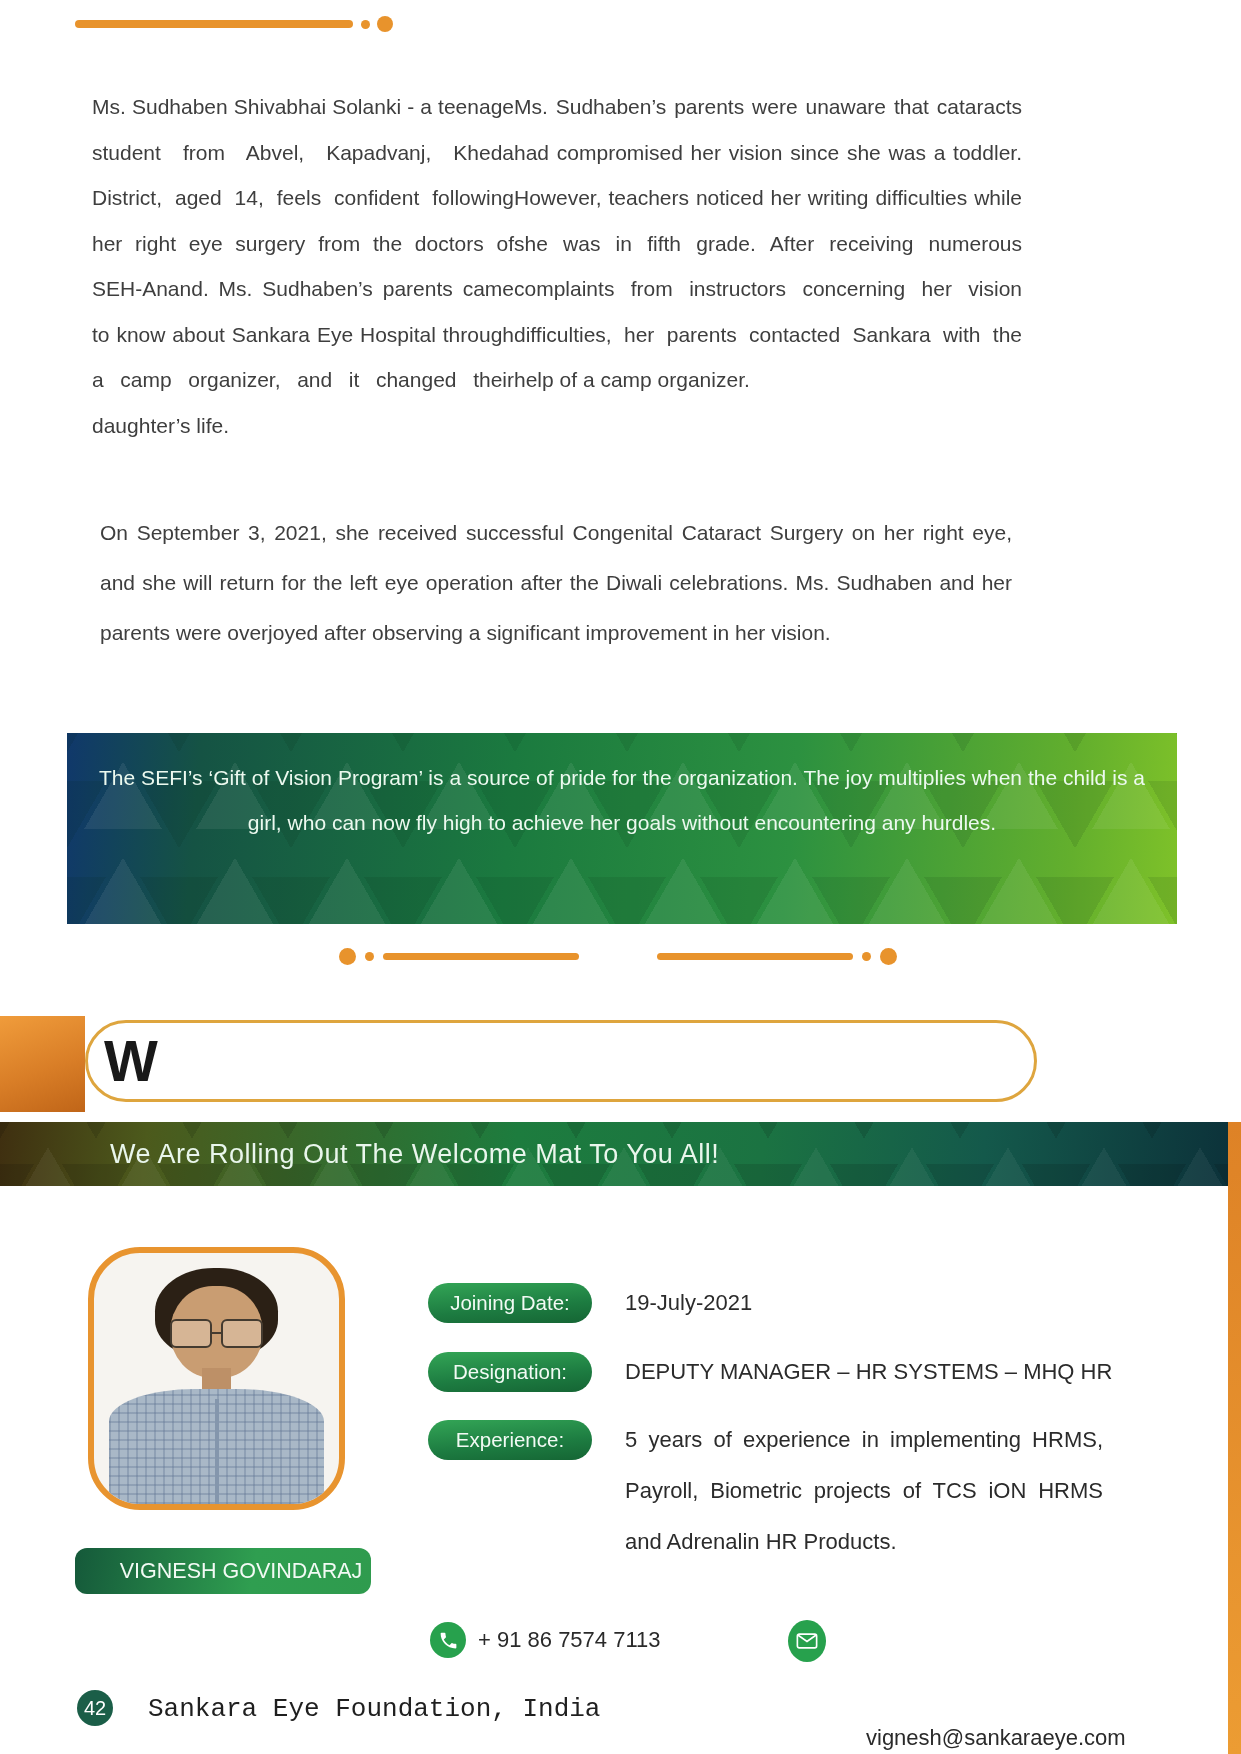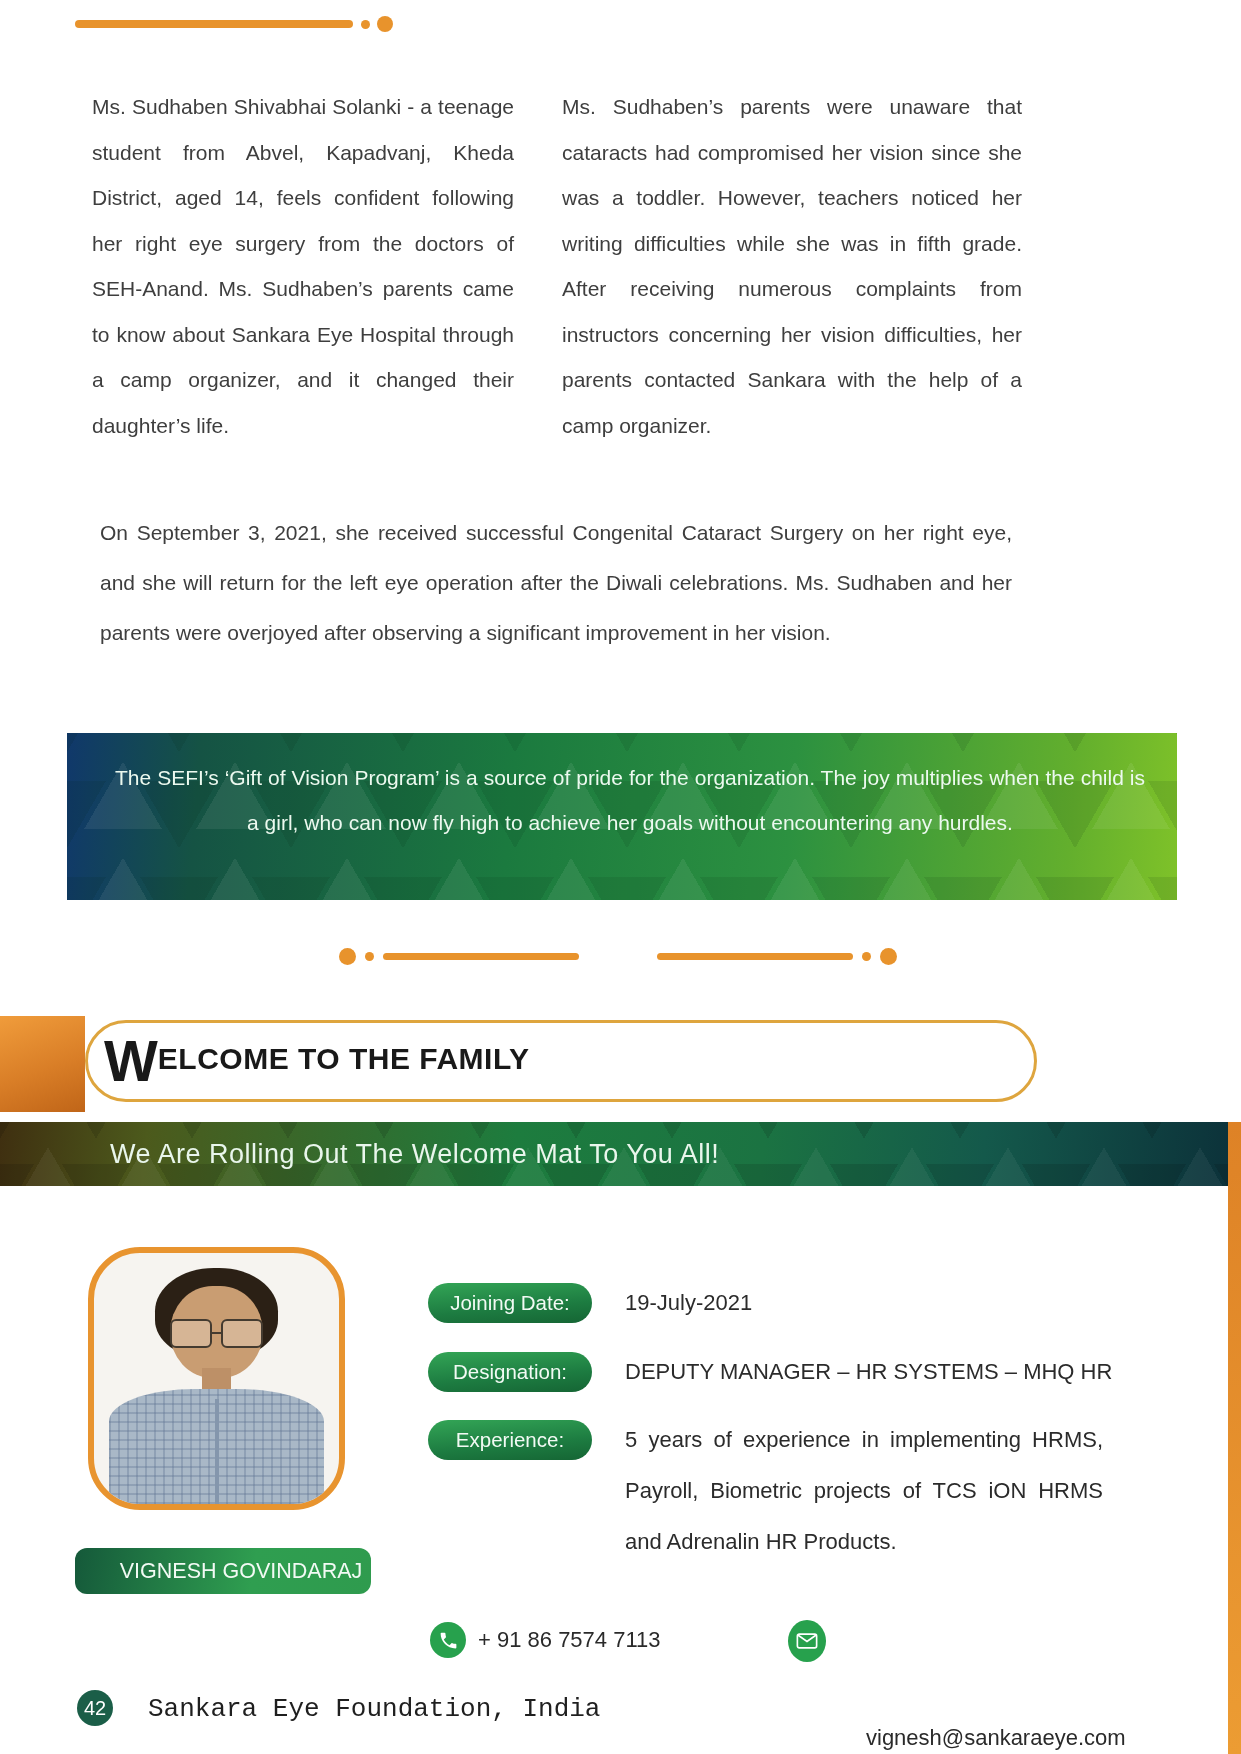--- a/index.html
+++ b/index.html
@@ -9,30 +9,30 @@
   }
   .abs{position:absolute;}
 
   
   .top-deco{left:75px;top:14px;width:340px;height:20px;display:flex;align-items:center;}
   .deco-line{width:278px;height:8px;border-radius:4px;background:#E8932C;}
   .deco-dot-s{width:9px;height:9px;border-radius:50%;background:#E8932C;margin-left:8px;}
   .deco-dot-b{width:16px;height:16px;border-radius:50%;background:#E8932C;margin-left:7px;}
 
   
-  .columns{left:92px;top:84px;width:930px;display:flex;gap:48px;}
+  .columns{left:92px;top:84px;width:930px;display:flex;}
   .col{font-size:21px;line-height:45.5px;text-align:justify;color:#3e3e3e;}
   .col.left{width:422px;}
   .col.right{flex:1;}
   .mid-para{left:100px;top:508px;width:912px;font-size:21px;line-height:50px;text-align:justify;color:#3e3e3e;}
 
   
   .sefi-banner{
-    left:67px;top:733px;width:1110px;height:167px;box-sizing:border-box;
-    padding:22px 32px 0 48px;
+    left:67px;top:733px;width:1110px;height:191px;box-sizing:border-box;
+    padding:22px 32px 0 32px;
     background:
       conic-gradient(from 150deg at 50% 30%, rgba(255,255,255,.07) 0 60deg, transparent 0 360deg) 0 0/112px 96px,
       conic-gradient(from 330deg at 50% 70%, rgba(0,30,10,.10) 0 60deg, transparent 0 360deg) 56px 48px/112px 96px,
       linear-gradient(95deg,#10386B 0%,#155344 12%,#1B7A3F 40%,#2C9140 65%,#63AF2D 90%,#7FC229 100%);
   }
   .sefi-banner .txt{
     color:#ECF9EF;font-size:21px;line-height:45px;text-align:justify;text-align-last:center;
   }
 
   
@@ -144,21 +144,20 @@
   <div class="g2">
     <div class="md-line"></div>
     <div class="md-dot-s"></div>
     <div class="md-dot-b"></div>
   </div>
 </div>
 
 <div class="abs orange-block"></div>
 <div class="abs heading-pill">
   <span class="big-w">W</span>
-    <span class="rest">ELCOME TO THE FAMILY</span>
 </div>
 
 <div class="abs welcome-strip">
   <div class="txt">We Are Rolling Out The Welcome Mat To You All!</div>
 </div>
 <div class="abs right-bar"></div>
 
 <div class="abs photo-frame">
   <div class="hair"></div>
   <div class="face"></div>

